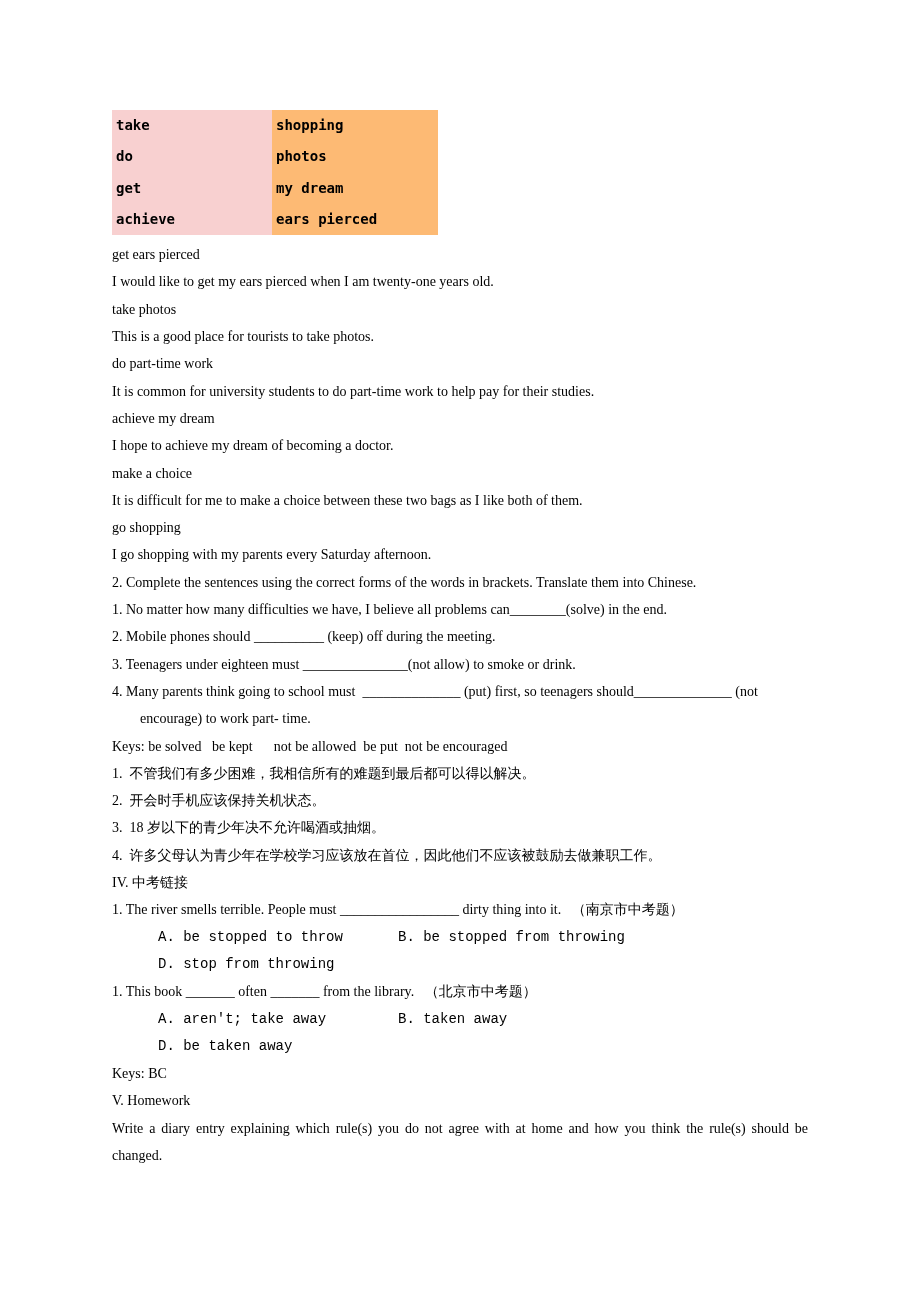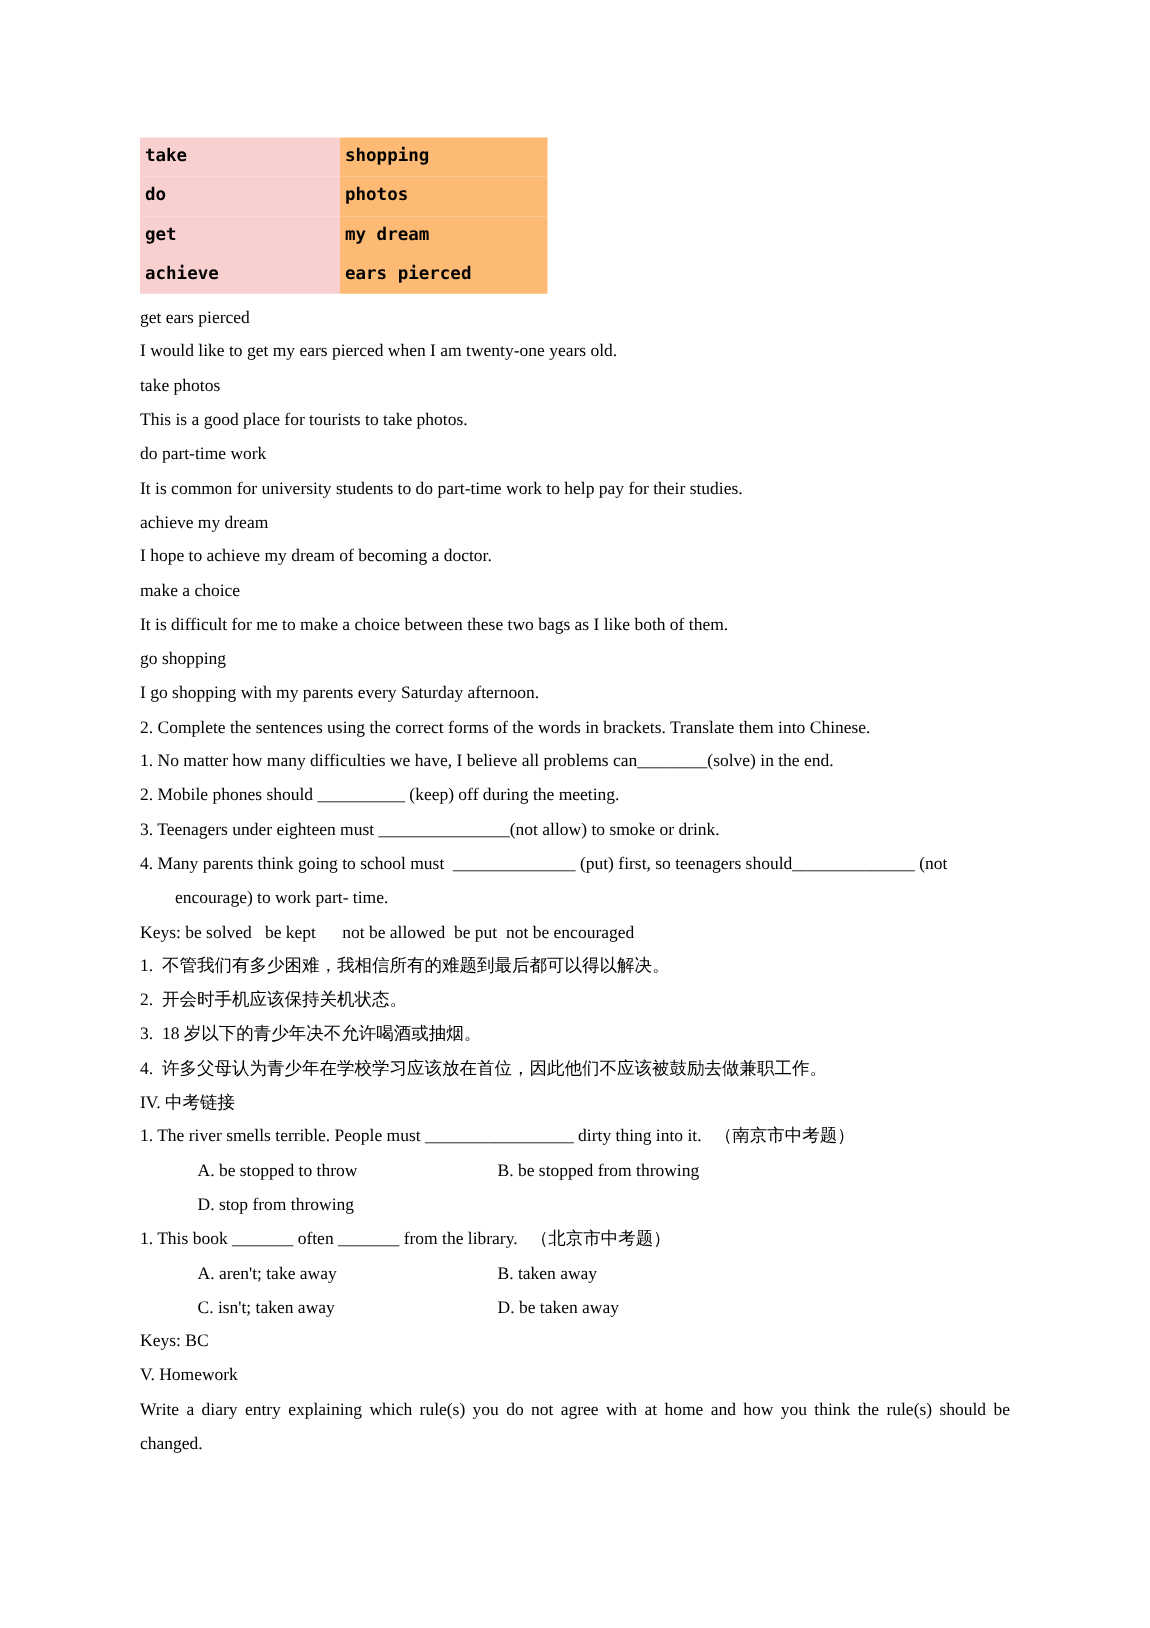--- a/index.html
+++ b/index.html
@@ -37,20 +37,21 @@
   }
   .tx {
     white-space: pre-wrap;
   }
   .indent {
     padding-left: 28px;
     text-indent: -28px;
   }
   .opts {
     padding-left: 46px;
+    font-family: Liberation Mono, monospace;
   }
   .opt-pair {
     display: flex;
   }
   .opt-a { width: 240px; }
 </style>
 </head>
 <body>
 
 <table class="match">
@@ -109,20 +110,19 @@
 <div class="opts opt-pair">
   <span>D. stop from throwing</span>
 </div>
 
 <div class="tx indent">1. This book _______ often _______ from the library.   （北京市中考题）</div>
 <div class="opts opt-pair">
   <span class="opt-a">A. aren't; take away</span>
   <span>B. taken away</span>
 </div>
 <div class="opts opt-pair">
-  <span class="opt-a">C. isn't; taken away</span>
   <span>D. be taken away</span>
 </div>
 
 <div class="tx">Keys: BC</div>
 
 <div class="tx">V. Homework</div>
 <div class="tx" style="text-align:justify">Write a diary entry explaining which rule(s) you do not agree with at home and how you think the rule(s) should be changed.</div>
 
 </body></html>

